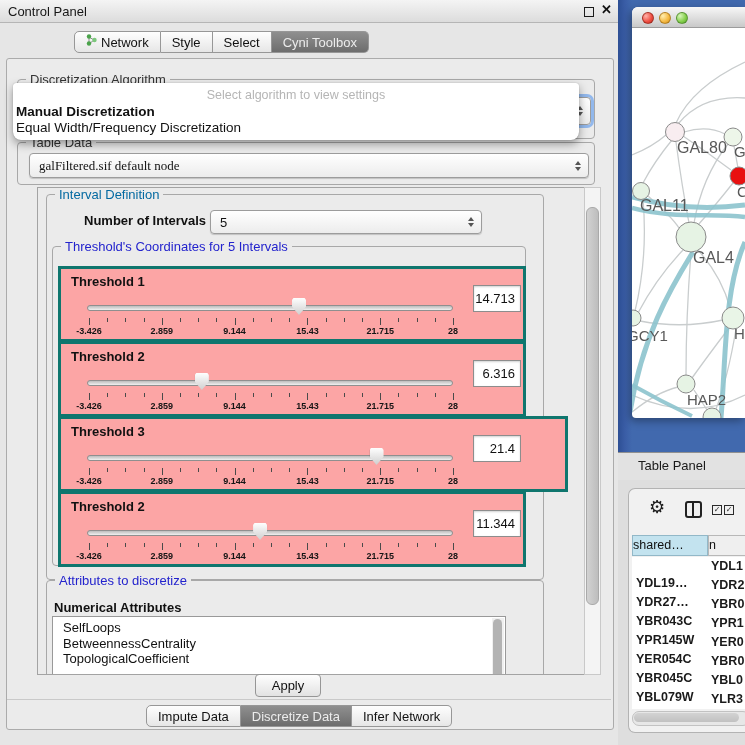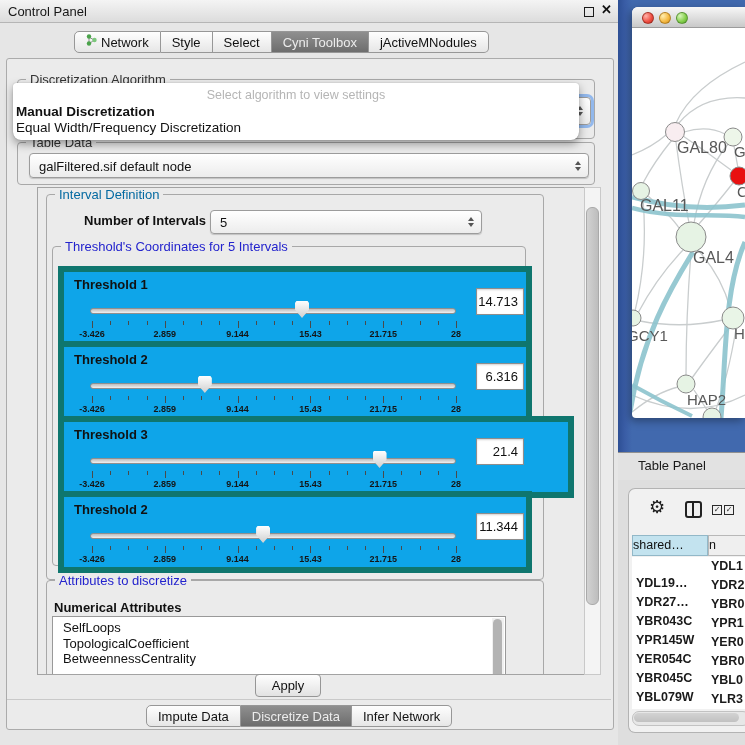--- a/index.html
+++ b/index.html
@@ -51,21 +51,21 @@
   #popup-placeholder{left:0;right:0;top:5px;text-align:center;color:#b5b5b5;font-size:12.5px;}
   .popup-item{position:absolute;left:3px;font-size:13.5px;white-space:nowrap;}
 
   #viewport{left:30px;top:128px;width:546px;height:486px;border:1px solid #a3a3a3;
     background:#ebebeb;overflow:hidden;}
   #vscroll{left:577px;top:128px;width:15px;height:486px;background:#f4f4f4;
     border:1px solid #c9c9c9;}
   #vscroll-thumb{position:absolute;left:1px;top:19px;width:11px;height:396px;border-radius:6px;
     background:linear-gradient(90deg,#d2d2d2,#bdbdbd);border:1px solid #a9a9a9;}
 
-  .tbox{position:absolute;left:20px;width:462px;height:70px;border:6px solid #0f766e;background:#0ea5e9;}
+  .tbox{position:absolute;left:20px;width:462px;height:70px;border:3px solid #0f766e;background:#fca5a5;}
   .tlabel{position:absolute;left:10px;top:5px;font-weight:700;font-size:13px;}
   .slider{position:absolute;left:26px;top:28px;width:366px;height:40px;}
   .track{position:absolute;left:0;top:8px;width:364px;height:4px;border:1px solid #8f8f8f;
     border-radius:3px;background:linear-gradient(#bdbdbd,#f0f0f0);}
   .thumb{position:absolute;top:1px;width:14px;height:17px;
     background:linear-gradient(#fefefe,#cfcfcf);
     clip-path:polygon(10% 0,90% 0,100% 12%,100% 52%,50% 100%,0 52%,0 12%);
     filter:drop-shadow(0 0 1px #6f6f6f);}
   .tick{position:absolute;width:1px;background:#4a4a4a;top:21px;}
   .tick.major{height:7px;} .tick.minor{height:4px;}
@@ -152,23 +152,20 @@
     </div>
     <div class="tab">
       <span>Style</span>
     </div>
     <div class="tab">
       <span>Select</span>
     </div>
     <div class="tab sel">
       <span>Cyni Toolbox</span>
     </div>
-    <div class="tab">
-      <span>jActiveMNodules</span>
-    </div>
   </div>
 
 <div class="abs" id="content">
 
   <div class="group" id="group-algo" style="left:10px;top:20px;width:576px;height:58px;">
     <span class="gtitle t-dark">Discretization Algorithm</span>
   </div>
 
   <div class="combo" id="combo-algo" style="left:22px;top:38px;width:560px;height:26px;">
     <span class="stepper">
@@ -181,21 +178,21 @@
     <div class="abs" id="popup-placeholder">Select algorithm to view settings</div>
     <div id="popup-items">
         <div class="popup-item" style="top: 21px; font-weight: 700;">Manual Discretization</div>
         <div class="popup-item" style="top: 37px;">Equal Width/Frequency Discretization</div>
       </div>
   </div>
 
   <div class="group" id="group-table" style="left:10px;top:83px;width:576px;height:41px;">
     <span class="gtitle t-dark">Table Data</span>
   </div>
-  <div class="combo" style="left:22px;top:94px;width:558px;height:23px;">
+  <div class="combo" style="left:22px;top:94px;width:558px;height:23px;font-family:Liberation Serif, serif;">
     <span class="val">galFiltered.sif default node</span>
     <span class="stepper">
         <span class="arr-up"></span>
         <span class="arr-dn"></span>
       </span>
   </div>
 
   <div class="abs" id="viewport">
     <div class="group" style="left:8px;top:6px;width:496px;height:384px;">
       <span class="gtitle t-green">Interval Definition</span>
@@ -354,22 +351,22 @@
         </div>
       </div>
 
     <div class="group" style="left:8px;top:392px;width:496px;height:112px;">
       <span class="gtitle t-blue">Attributes to discretize</span>
     </div>
     <div class="abs" style="left:16px;top:412px;font-weight:700;font-size:13px;">Numerical Attributes</div>
     <div id="attr-list">
       <div id="attr-items" style="padding-top:3px;">
           <div class="attr-item">SelfLoops</div>
+          <div class="attr-item">BetweennessCentrality</div>
           <div class="attr-item">TopologicalCoefficient</div>
-          <div class="attr-item">BetweennessCentrality</div>
         </div>
       <div id="attr-list-scroll">
         <div id="attr-list-thumb"></div>
       </div>
     </div>
   </div>
 
   <div class="abs" id="vscroll">
     <div id="vscroll-thumb"></div>
   </div>

